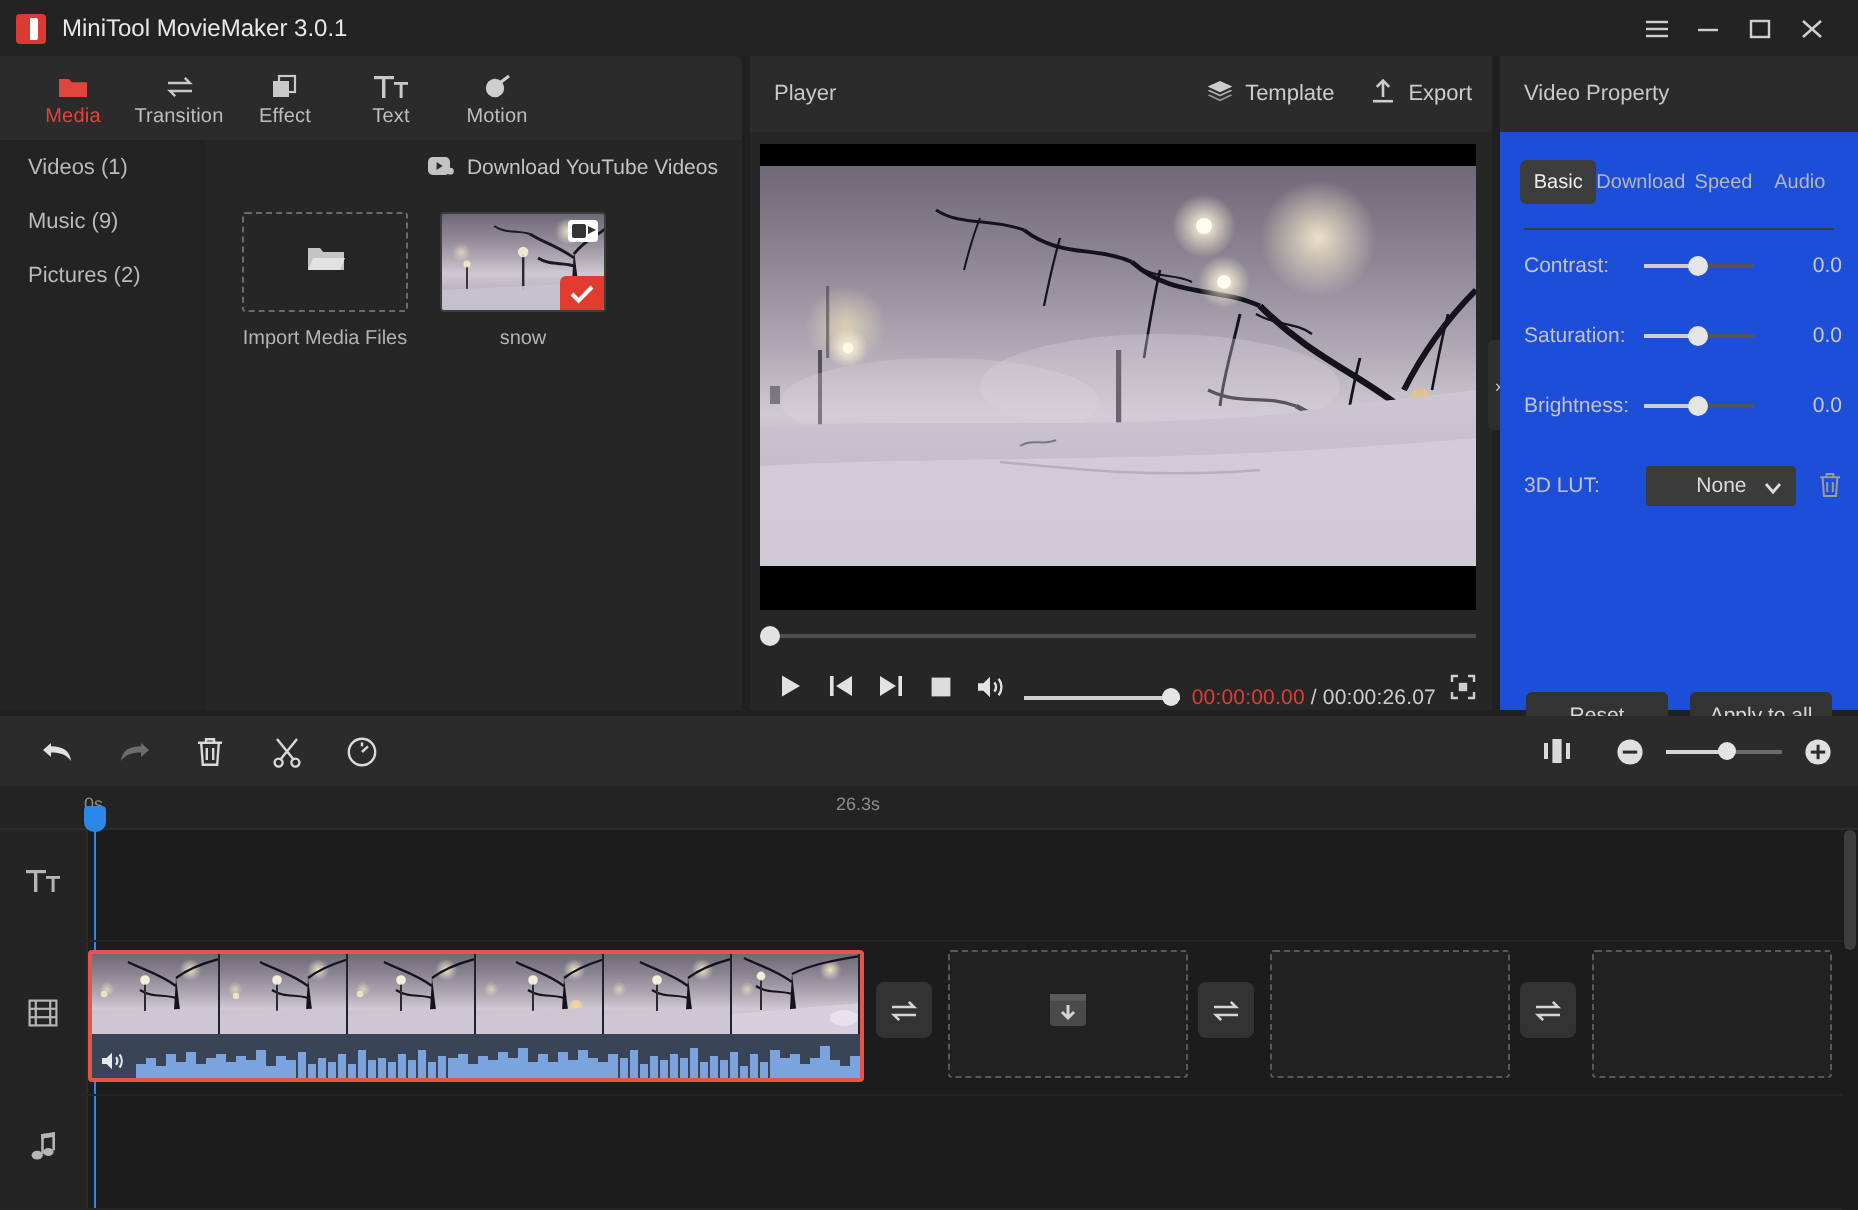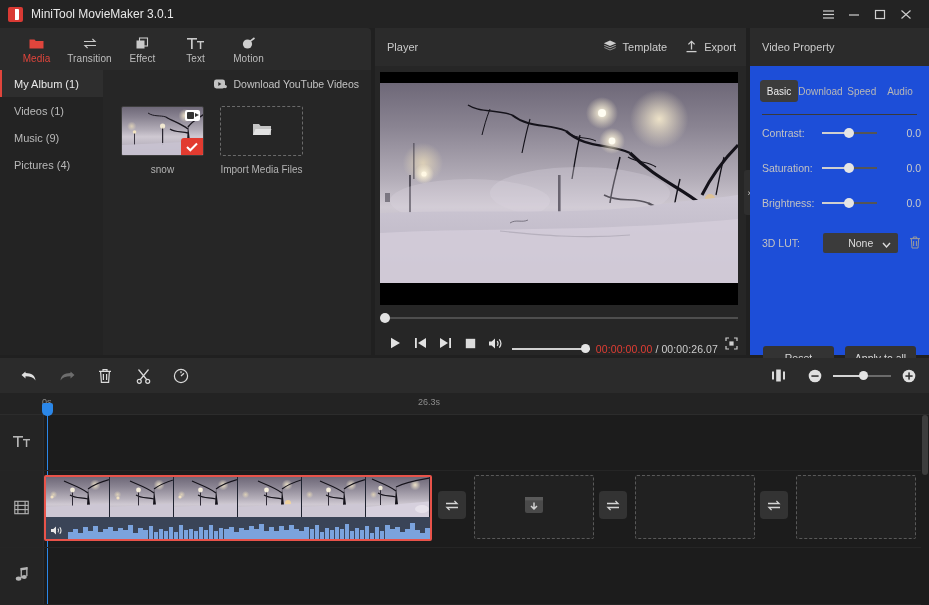--- a/index.html
+++ b/index.html
@@ -332,47 +332,56 @@
             <circle cx="6.5" cy="7" r="4.6" fill="#cfcfcf"></circle>
             <path d="M9 4.4L13.5 1" stroke="#cfcfcf" stroke-width="1.6"></path>
           </svg>
       </div>
       <div class="nlabel">Motion</div>
     </div>
   </div>
 
   <div class="media-panel">
     <div class="album-list">
-      <div class="album-item active">
-        <span>My Album (1)</span>
-      </div>
       <div class="album-item">
         <span>Videos (1)</span>
       </div>
       <div class="album-item">
         <span>Music (9)</span>
       </div>
       <div class="album-item">
-        <span>Pictures (4)</span>
+        <span>Pictures (2)</span>
       </div>
     </div>
 
     <div class="lib-area">
       <div class="lib-top">
         <span>
           <svg width="13" height="10" viewBox="0 0 13 10">
               <rect x="0" y="0.5" width="11" height="9" rx="2.4" fill="#c3c3c3"></rect>
               <path d="M4.3 3l3 2-3 2z" fill="#2b2b2b"></path>
               <circle cx="11.2" cy="7.6" r="1.7" fill="#c3c3c3"></circle>
             </svg>
         </span>
         <span class="yt-label">Download YouTube Videos</span>
       </div>
 
       <div class="thumbs">
+        <div class="thumb-cell">
+          <div class="import-box">
+            <span>
+              <svg width="20" height="16" viewBox="0 0 20 16">
+                  <path d="M1 3h6l1.6 2H19v9H1z" fill="#c4c4c4"></path>
+                  <path d="M1 14l2.5-6h16L17 14z" fill="#e2e2e2"></path>
+                </svg>
+            </span>
+          </div>
+          <div class="thumb-caption">Import Media Files</div>
+        </div>
+
         <div class="thumb-cell">
           <div class="thumb-box">
             <div class="snowscene">
               <svg width="83" height="50" viewBox="0 0 83 50" style="position:absolute;inset:0">
                 <path d="M70 50 L66 18 L64 50 Z" fill="#1b1820"></path>
                 <path d="M66 22 C58 16 50 14 44 10 M66 26 C60 24 54 26 48 22 M66 20 C72 12 80 10 83 6" stroke="#1b1820" stroke-width="1.4" fill="none"></path>
                 <path d="M44 10 C38 8 32 10 26 6" stroke="#1b1820" stroke-width="1" fill="none"></path>
                 <rect x="40" y="20" width="1.2" height="18" fill="#2a2630"></rect>
                 <circle cx="40.6" cy="19" r="2.6" fill="#fff6d8" opacity=".85"></circle>
                 <rect x="12" y="26" width="1" height="12" fill="#3a3642"></rect>
@@ -381,32 +390,20 @@
               </svg>
             </div>
             <div class="vid-badge"></div>
             <div class="check-badge">
               <svg width="12" height="10" viewBox="0 0 12 10">
                   <path d="M1 5l3.3 3.3L11 1.5" stroke="#fff" stroke-width="2" fill="none"></path>
                 </svg>
             </div>
           </div>
           <div class="thumb-caption">snow</div>
-        </div>
-
-        <div class="thumb-cell">
-          <div class="import-box">
-            <span>
-              <svg width="20" height="16" viewBox="0 0 20 16">
-                  <path d="M1 3h6l1.6 2H19v9H1z" fill="#c4c4c4"></path>
-                  <path d="M1 14l2.5-6h16L17 14z" fill="#e2e2e2"></path>
-                </svg>
-            </span>
-          </div>
-          <div class="thumb-caption">Import Media Files</div>
         </div>
       </div>
     </div>
   </div>
 
   <div class="player-panel">
     <div class="player-head">
       <div class="player-title">Player</div>
       <div class="phead-actions">
         <div class="phead-btn">

